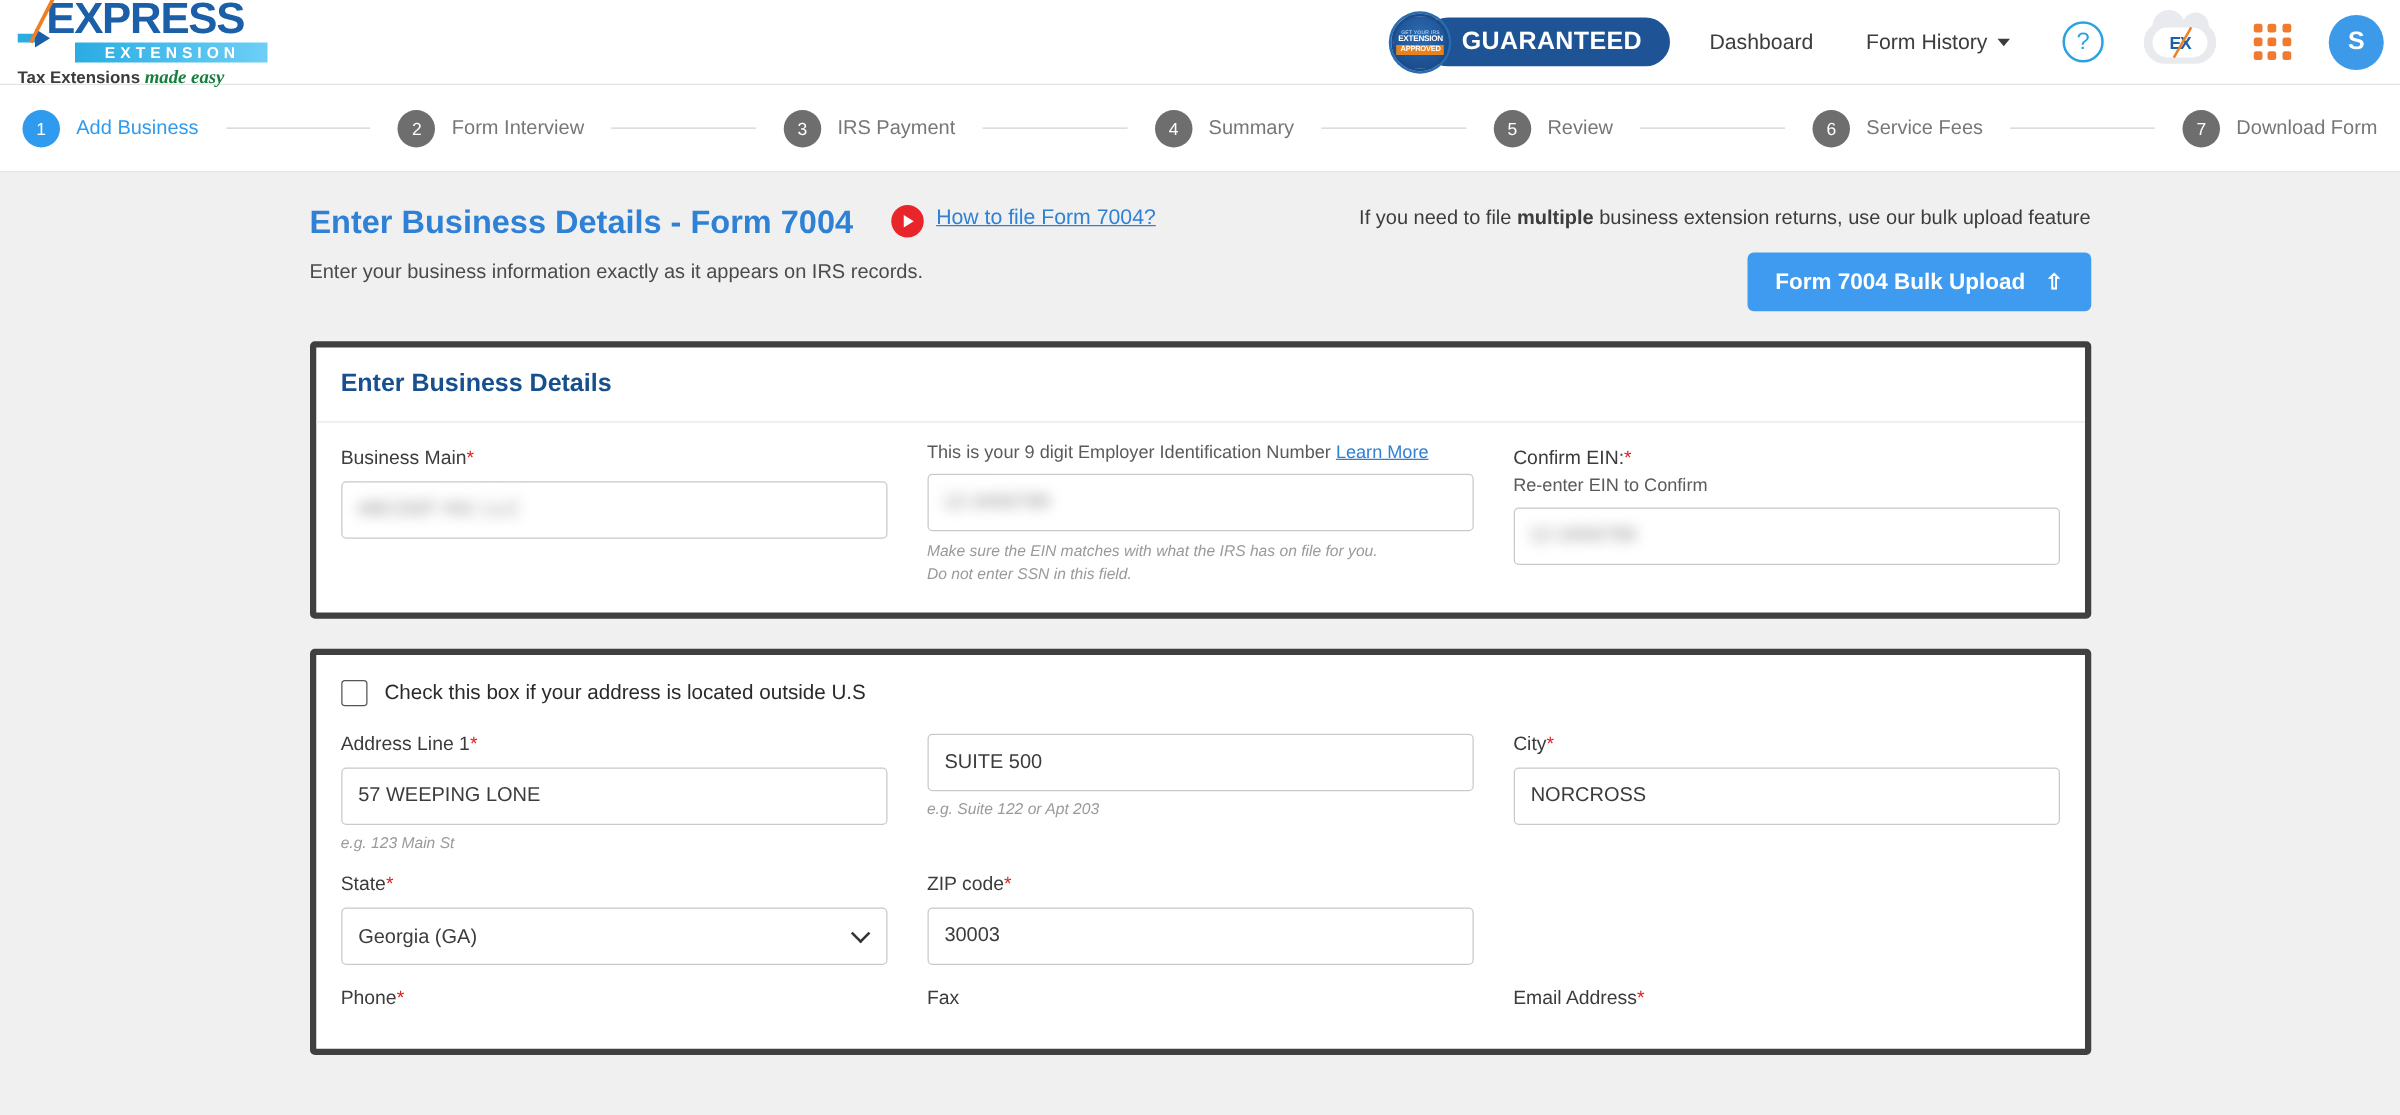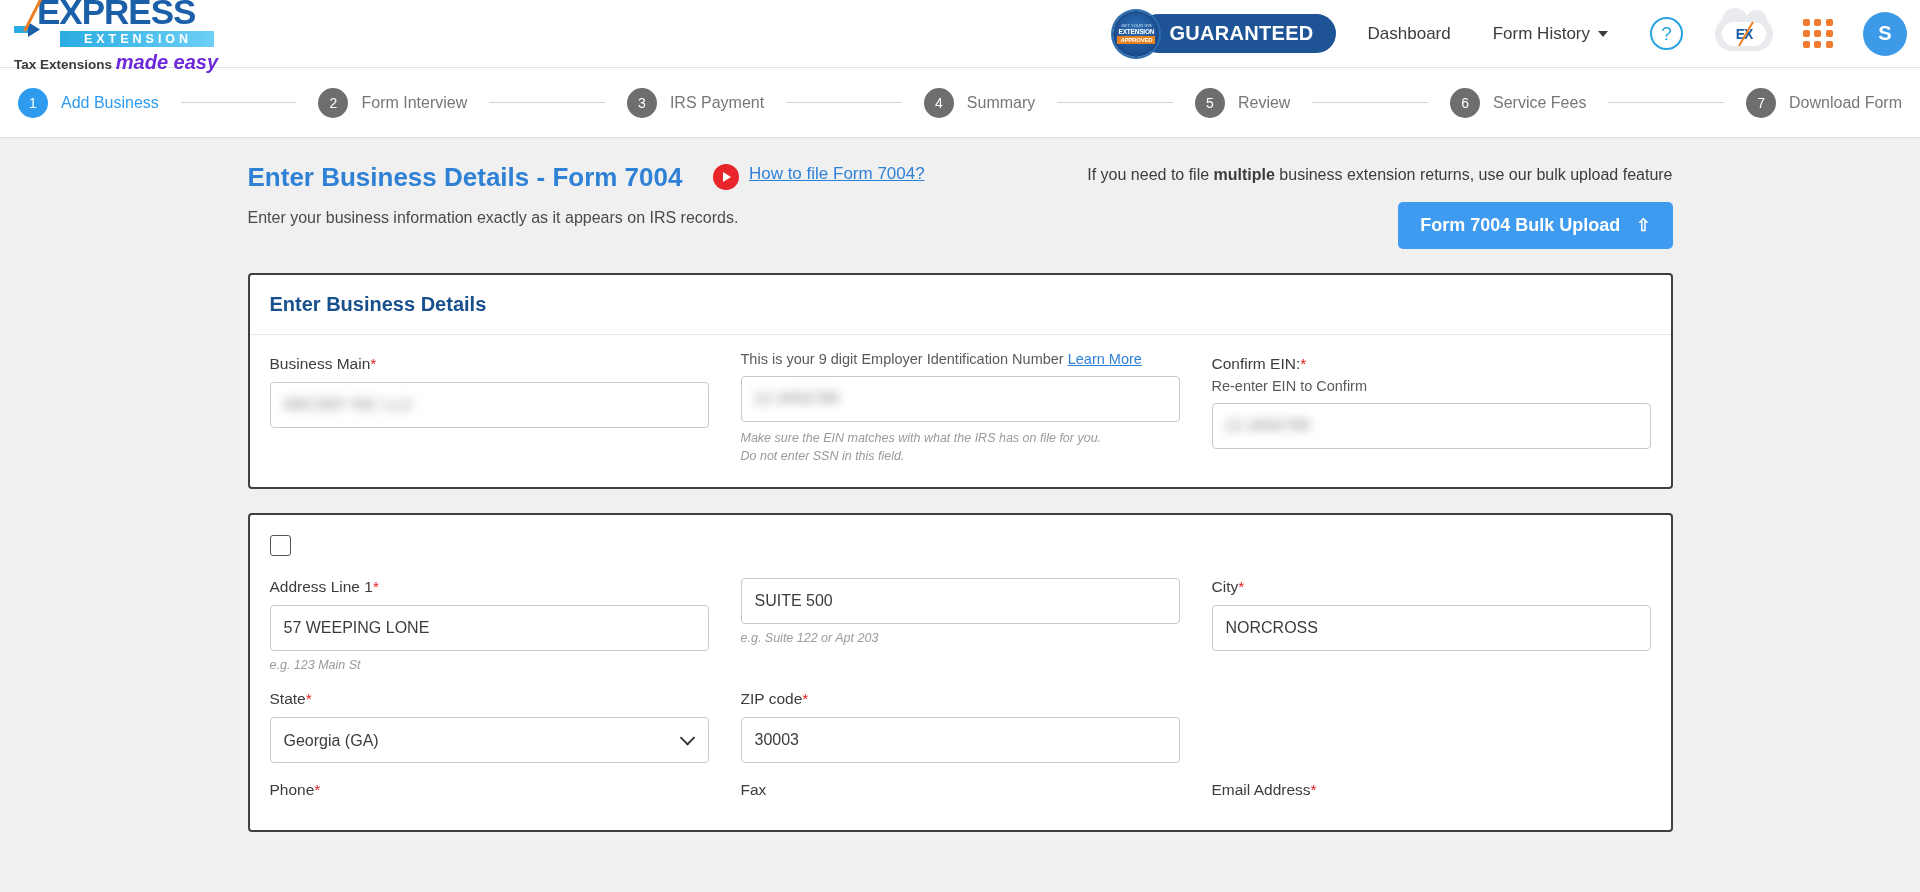--- a/index.html
+++ b/index.html
@@ -38,21 +38,21 @@
   .logo-sub {
     margin-top: 2px; margin-left: 46px;
     background: linear-gradient(90deg,#2aace2,#6dcff6);
     color: #fff; font-size: 12.5px; font-weight: 700; letter-spacing: 4px;
     padding: 1px 6px 1px 8px; width: 154px; text-align: center;
   }
   .logo-tag {
     margin-top: 4px; font-size: 13.5px; font-weight: 700; color: #3b3b3b;
     white-space: nowrap;
   }
-  .logo-tag i { color: #6d28d9; font-family: Liberation Sans, sans-serif; font-size: 20px; font-weight: 700; }
+  .logo-tag i { color: #15803d; font-family: Liberation Serif, serif; font-size: 15px; font-weight: 700; }
 
   .topbar-spacer { flex: 1; }
 
   .guarantee {
     display: flex; align-items: center; margin-right: 32px; position: relative;
   }
   .guarantee-seal {
     width: 46px; height: 46px; border-radius: 50%;
     background: radial-gradient(circle at 50% 38%, #2e6db4 0%, #1e5496 60%, #174684 100%);
     display: flex; flex-direction: column; align-items: center; justify-content: center;
@@ -168,21 +168,21 @@
   .bulk-btn {
     margin-top: 18px; background: #3e9bf0; color: #fff; border: none;
     font-size: 18px; font-weight: 700; padding: 13px 22px; border-radius: 5px;
     cursor: pointer; display: inline-flex; align-items: center; gap: 16px;
     font-family: "Liberation Sans", sans-serif;
   }
   .upload-ico { display: inline-block; font-size: 17px; line-height: 1; }
 
   
   .card {
-    background: #fff; border: 2px solid #404040; border-radius: 4px;
+    background: #fff; border: 5px solid #404040; border-radius: 4px;
     margin-top: 24px;
   }
   .card-head {
     padding: 18px 20px; border-bottom: 1px solid #e7e7e7;
     font-size: 20px; font-weight: 700; color: #17508c;
   }
   .card-body { padding: 20px 20px 22px 20px; }
 
   .row { display: flex; gap: 32px; }
   .col { flex: 1 1 0; min-width: 0; }
@@ -384,20 +384,21 @@
 
         </div>
       </div>
     </div>
 
     <div class="card">
       <div class="card-body">
 
         <div class="check-row">
           <span class="checkbox"></span>
+          <span class="check-label">Check this box if your address is located outside U.S</span>
         </div>
 
         <div class="row">
           <div class="col">
             <label class="flabel"><span>Address Line 1</span><span class="req">*</span></label>
             <input class="finput" value="57 WEEPING LONE" style="">
             <div class="fhint">e.g. 123 Main St</div>
           </div>
           <div class="col">
             <input class="finput" value="SUITE 500" style="">

